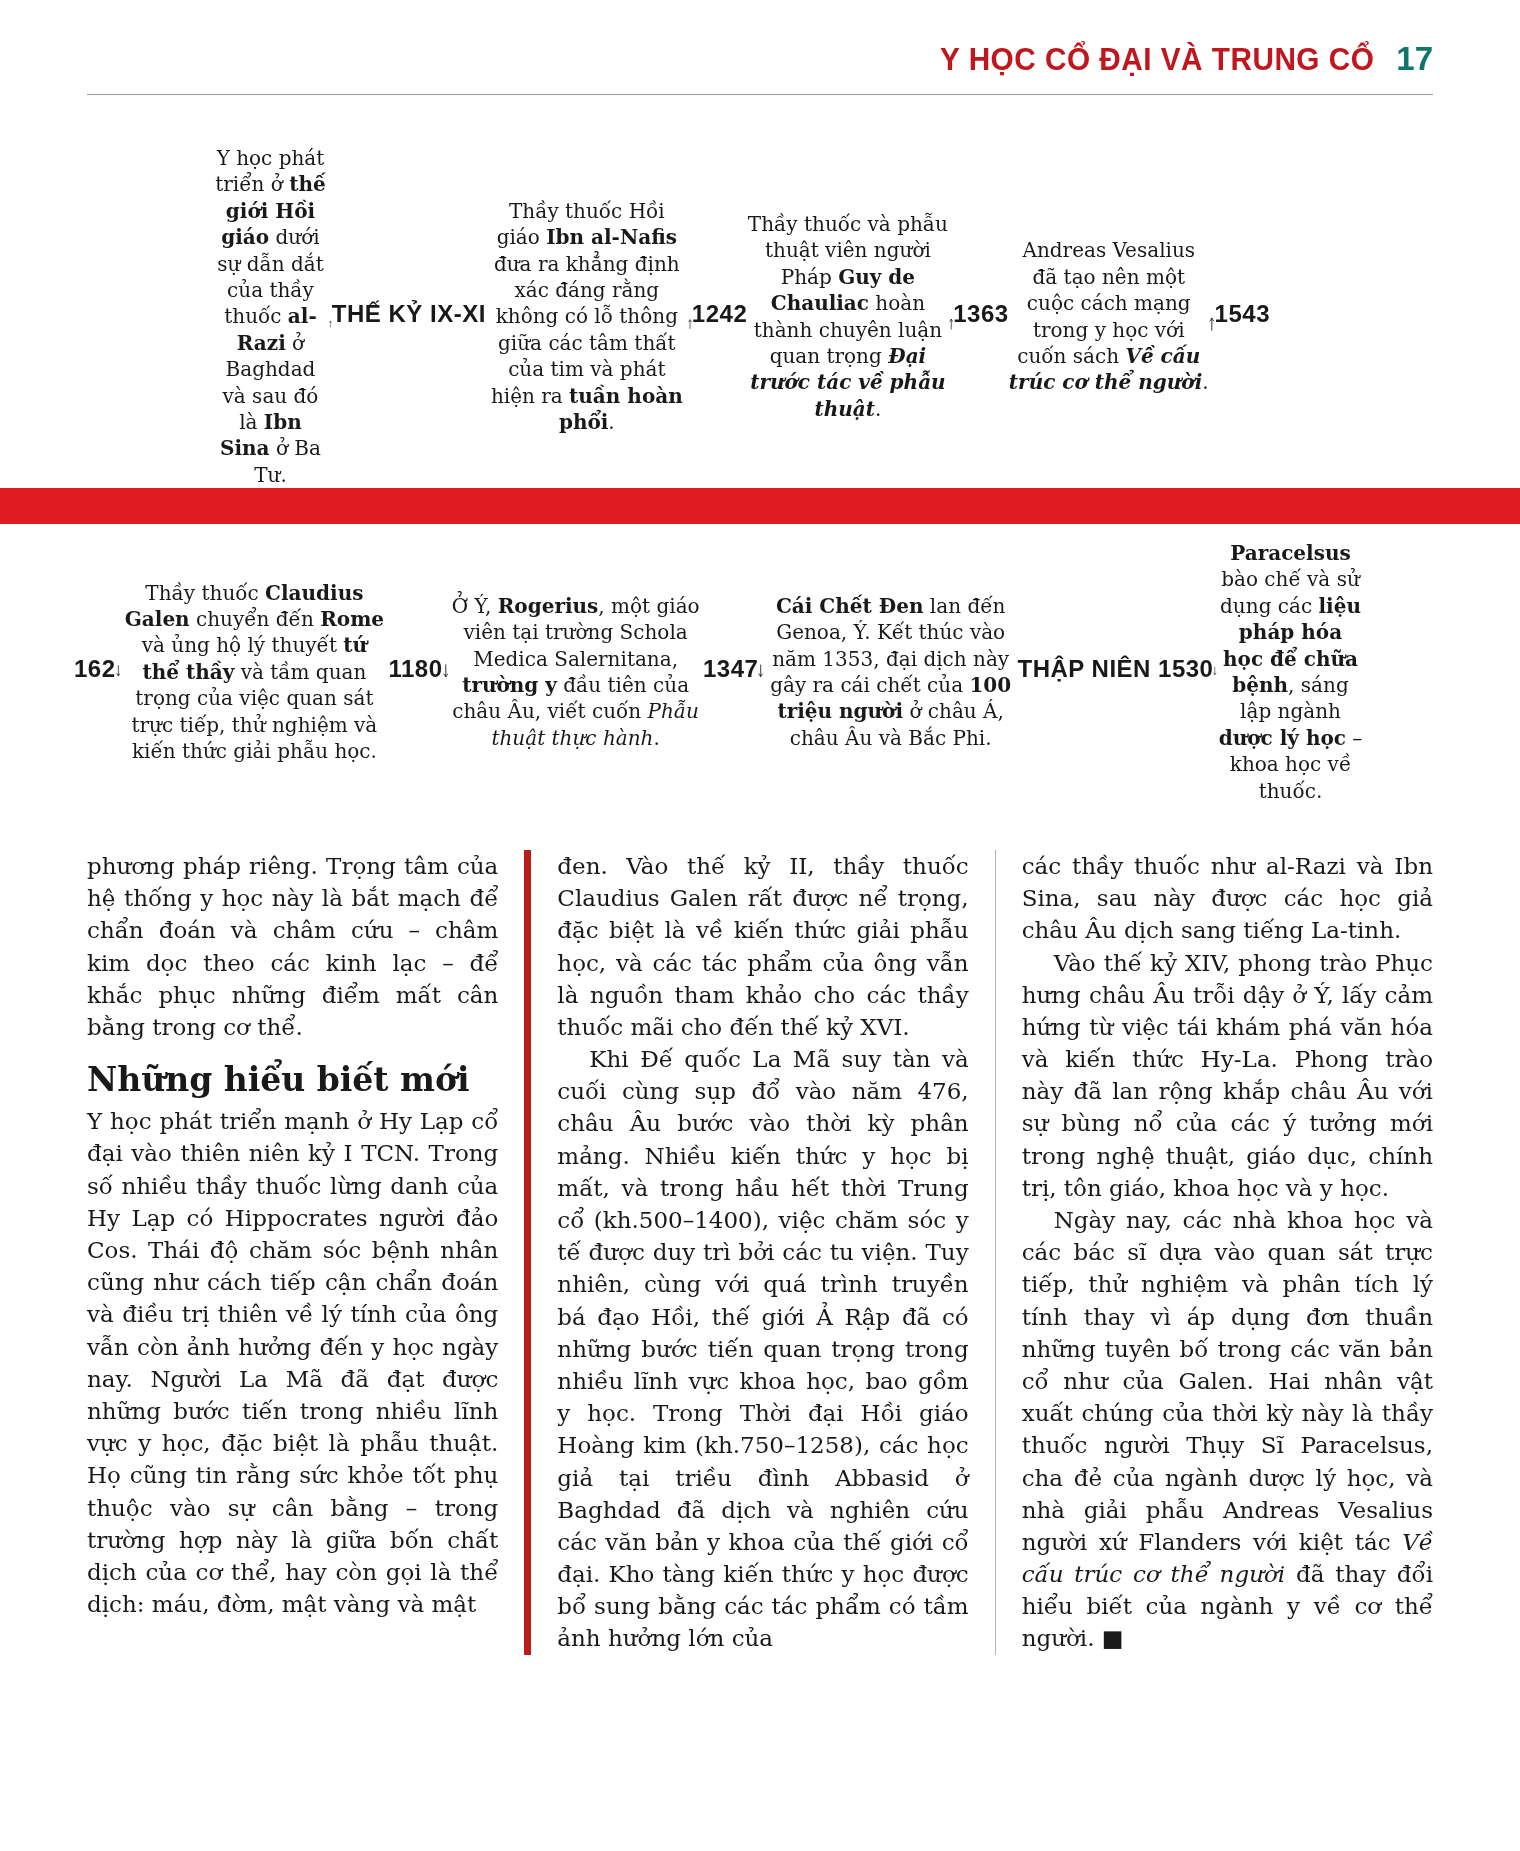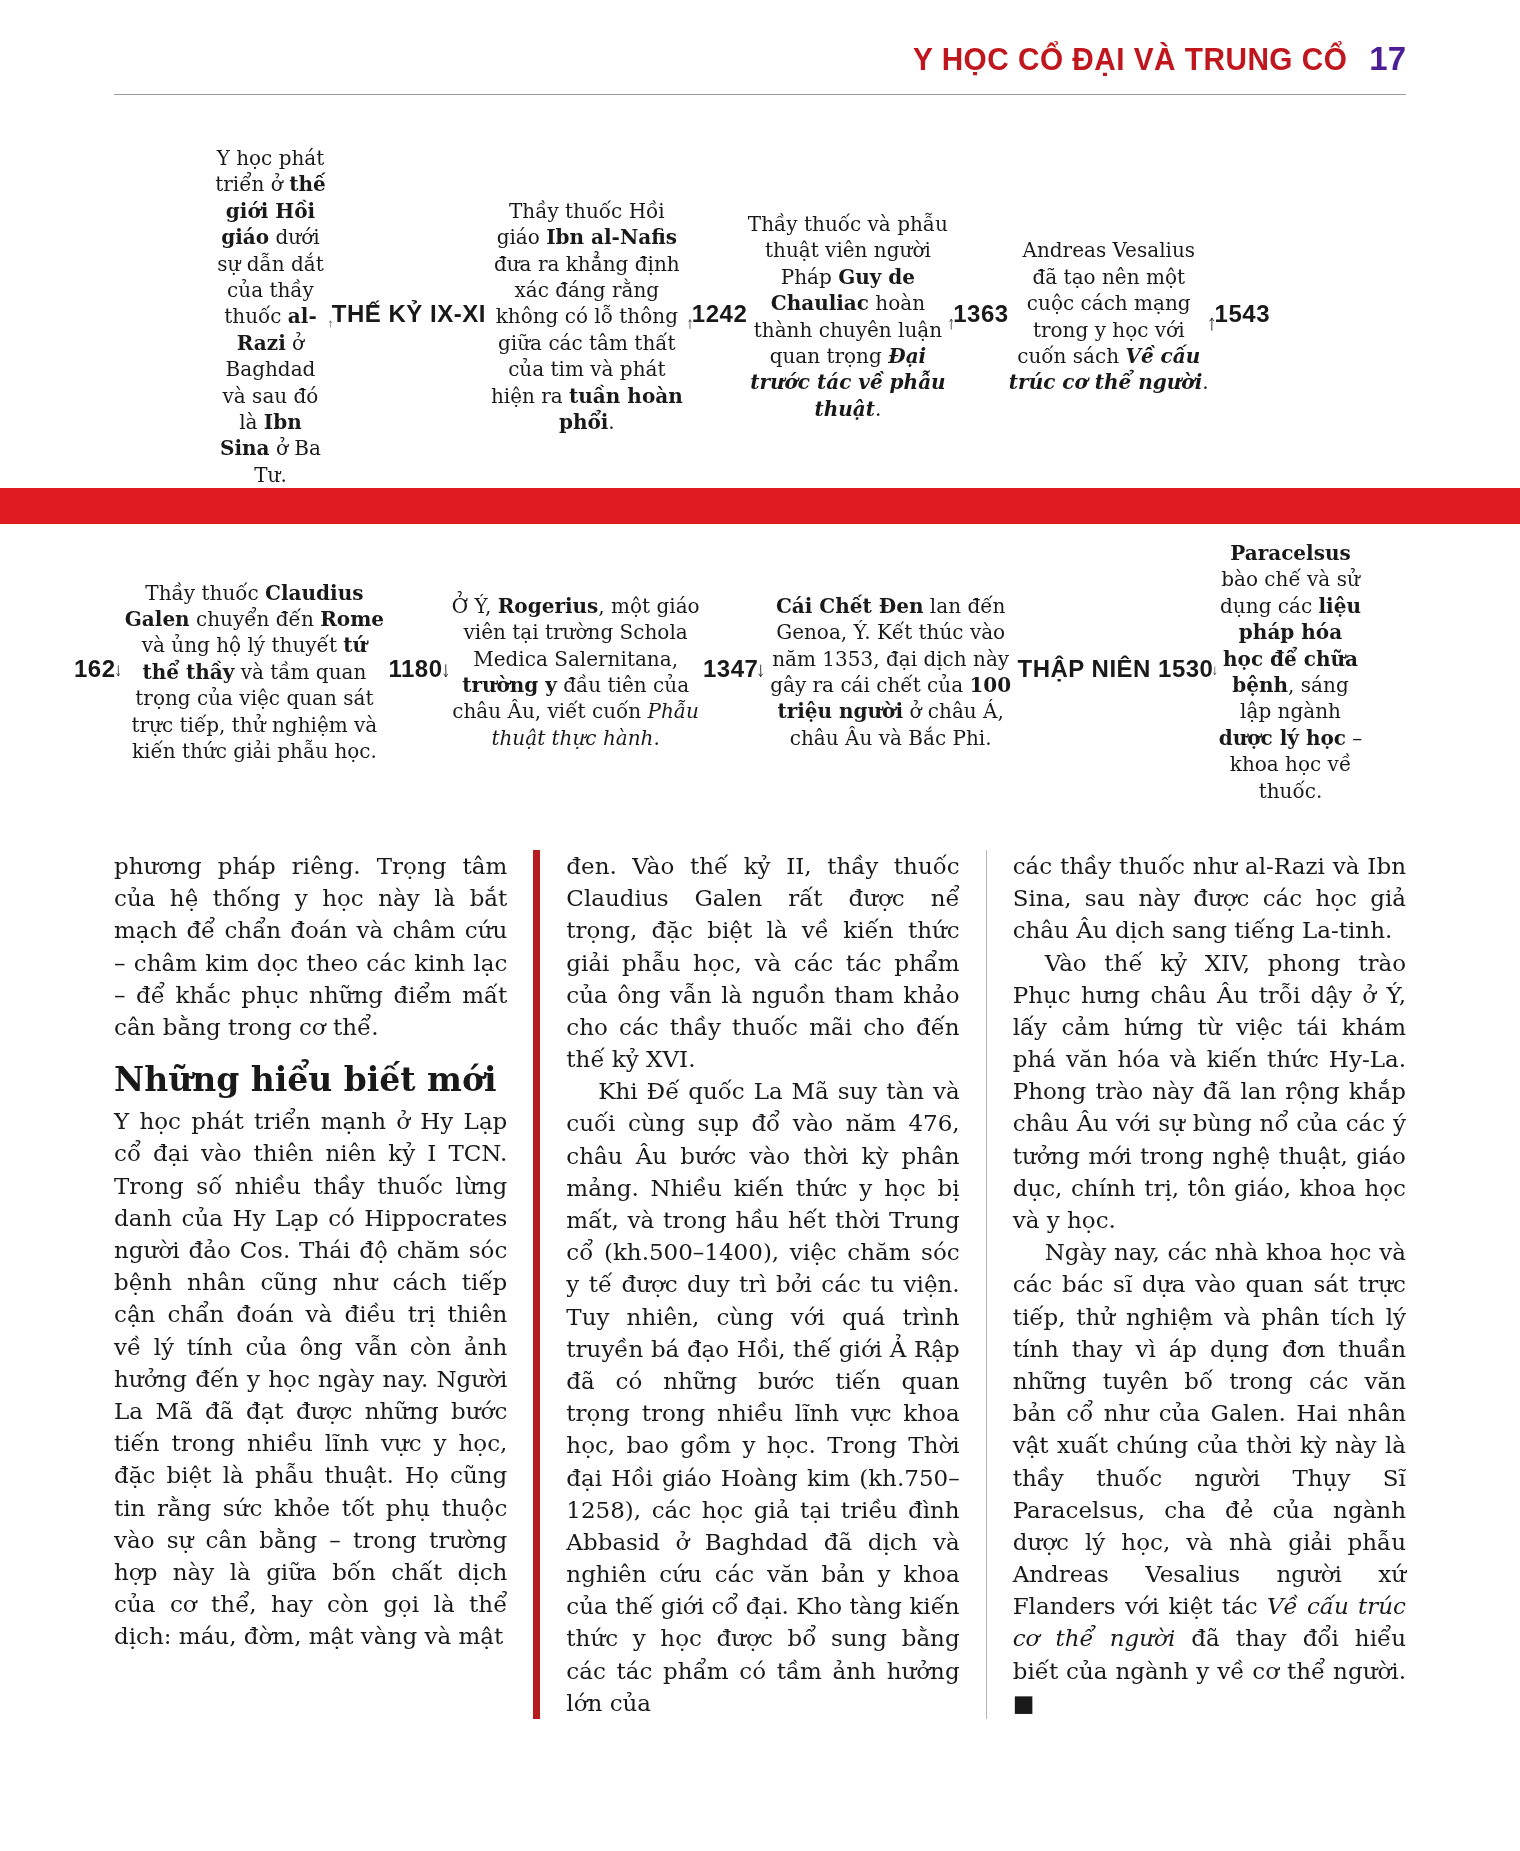--- a/index.html
+++ b/index.html
@@ -4,21 +4,21 @@
 <style>
   html,body{margin:0;padding:0;}
   body{
     width:1520px;height:1851px;
     background:#ffffff;
     font-family:"DejaVu Serif", serif;
     color:#191919;
     overflow:hidden;
     position:relative;
   }
-  .pad{padding:0 114px;box-sizing:border-box;}
+  .pad{padding:0 87px;box-sizing:border-box;}
 
   
   .page-header{
     padding-top:40px;
     padding-bottom:16px;
     border-bottom:1.5px solid #9a9a9a;
     display:flex;
     justify-content:flex-end;
     align-items:baseline;
     gap:22px;
@@ -28,21 +28,21 @@
     font-weight:bold;
     font-size:31px;
     letter-spacing:.5px;
     transform:scaleX(.96);
     transform-origin:right;
   }
   .page-number{
     font-family:"Liberation Sans", sans-serif;
     font-weight:bold;
     font-size:33px;
-    color:#4c1d95;
+    color:#0f766e;
   }
 
   
   .tl-top{
     display:flex;
     margin:50px 0 0 212px;
     width:1058px;
   }
   .tl-bottom{
     display:flex;

